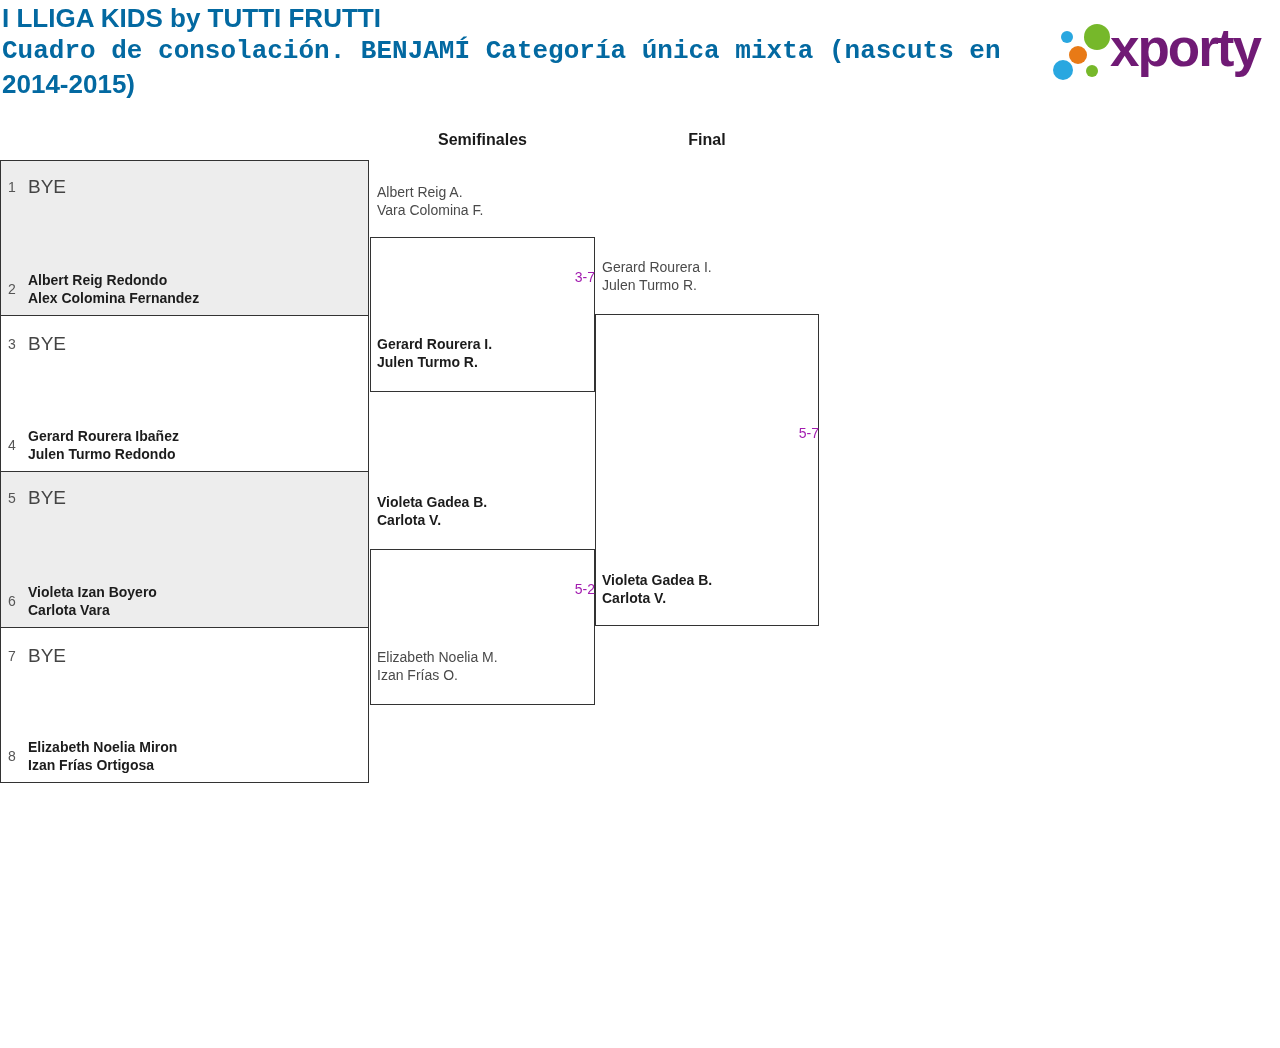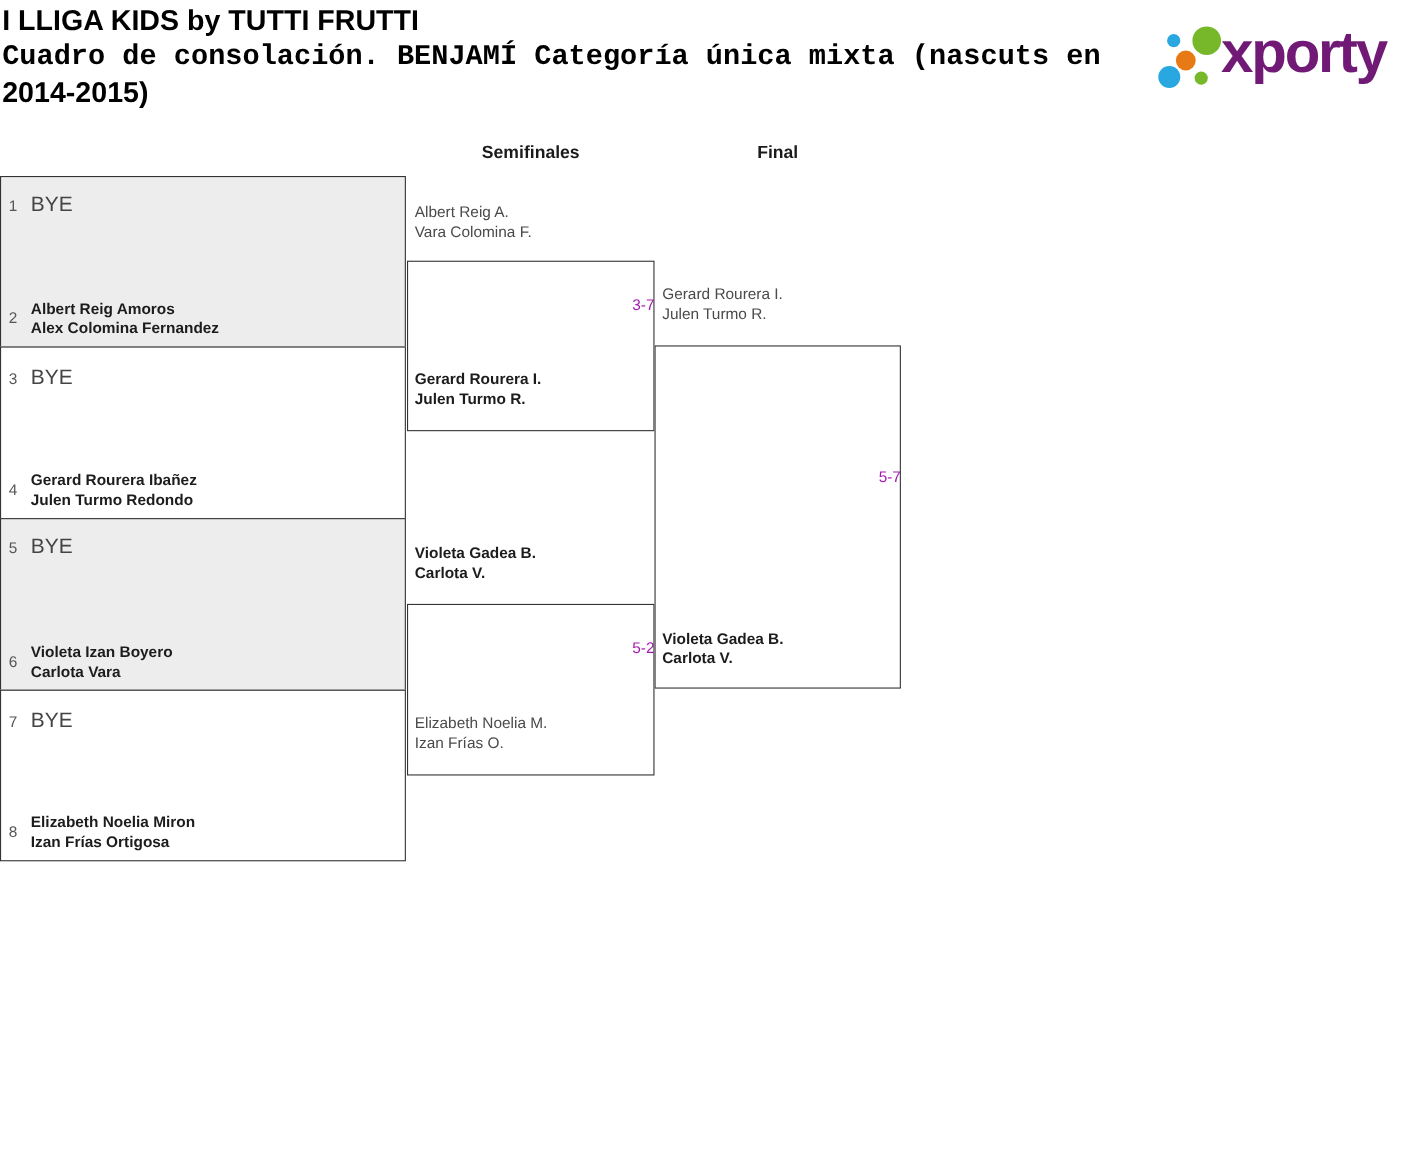--- a/index.html
+++ b/index.html
@@ -12,21 +12,21 @@
     overflow: hidden;
   }
 
   
   .title-line {
     position: absolute;
     left: 2px;
     font-size: 26px;
     line-height: 33px;
     font-weight: 700;
-    color: #000000;
+    color: #0369a1;
     white-space: nowrap;
     letter-spacing: 0px;
   }
 
   
   .logo-dot { position: absolute; border-radius: 50%; }
   .logo-text {
     position: absolute;
     left: 1110px;
     top: 21px;
@@ -113,21 +113,21 @@
   <div class="colhead" style="left:595px; width:224px;">Final</div>
 
   <div class="match-box gray" style="left:0px; top:160px; width:369px; height:156px;"></div>
   <div class="match-box" style="left:0px; top:315px; width:369px; height:157px;"></div>
   <div class="match-box gray" style="left:0px; top:471px; width:369px; height:157px;"></div>
   <div class="match-box" style="left:0px; top:627px; width:369px; height:156px;"></div>
 
   <div class="seed-num" style="left:8px; top:178px;">1</div>
   <div class="bye" style="left:28px; top:178px;">BYE</div>
   <div class="seed-num" style="left:8px; top:280px;">2</div>
-  <div class="team bold" style="left:28px; top:271px;">Albert Reig Amoros</div>
+  <div class="team bold" style="left:28px; top:271px;">Albert Reig Redondo</div>
   <div class="team bold" style="left:28px; top:289px;">Alex Colomina Fernandez</div>
 
   <div class="seed-num" style="left:8px; top:335px;">3</div>
   <div class="bye" style="left:28px; top:335px;">BYE</div>
   <div class="seed-num" style="left:8px; top:436px;">4</div>
   <div class="team bold" style="left:28px; top:427px;">Gerard Rourera Ibañez</div>
   <div class="team bold" style="left:28px; top:445px;">Julen Turmo Redondo</div>
 
   <div class="seed-num" style="left:8px; top:489px;">5</div>
   <div class="bye" style="left:28px; top:489px;">BYE</div>

